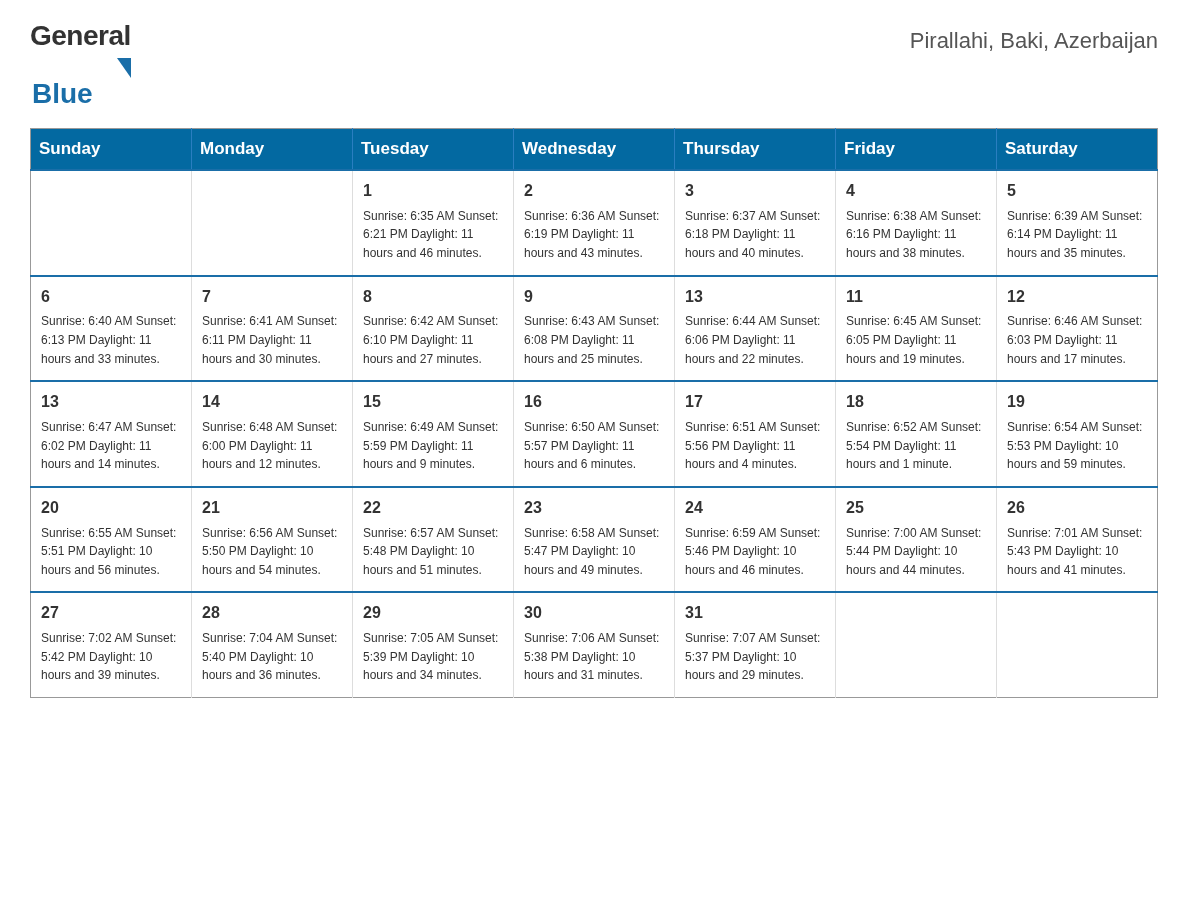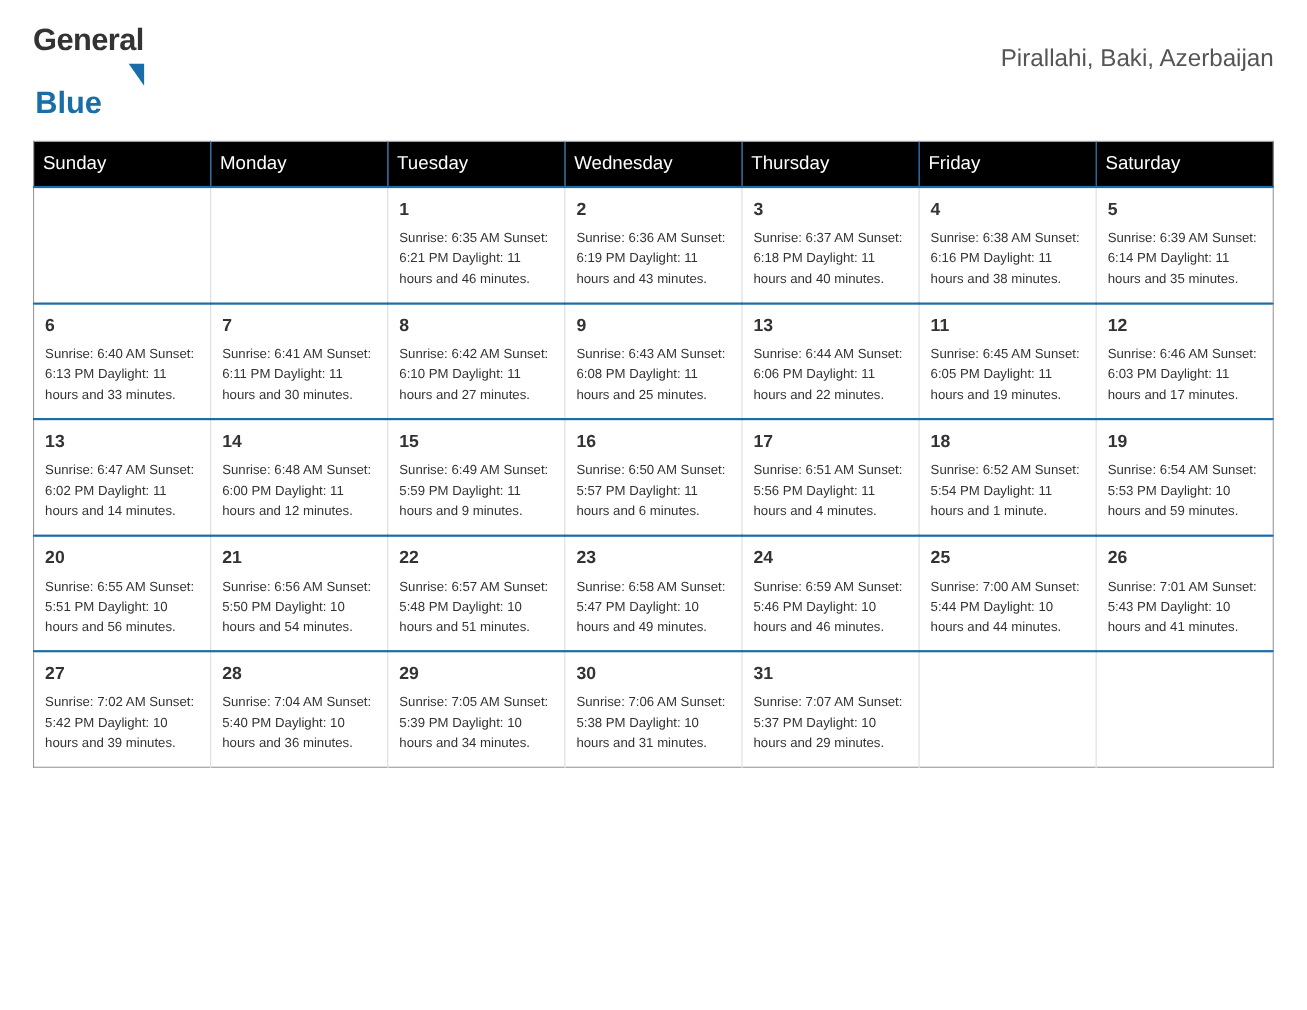--- a/index.html
+++ b/index.html
@@ -53,33 +53,33 @@
     }
     .month-title {
       font-size: 52px;
       font-weight: normal;
       color: #333;
       line-height: 1.1;
     }
     .location-title {
       font-size: 22px;
       color: #555;
-      margin-top: 20px;
+      margin-top: 8px;
     }
     .calendar {
       width: 100%;
       border-collapse: collapse;
       border: 1px solid #999;
     }
     .calendar thead tr th {
-      background-color: #000000;
+      background-color: #0369a1;
       color: #fff;
       padding: 10px 8px;
       font-size: 17px;
-      font-weight: normal;
+      font-weight: bold;
       text-align: left;
       border-right: 1px solid #2a7ec0;
       margin-left: 33px;
     }
     .calendar thead tr th:last-child {
       border-right: none;
     }
     .calendar tbody tr {
       border-top: 2px solid #1a6ea8;
     }

